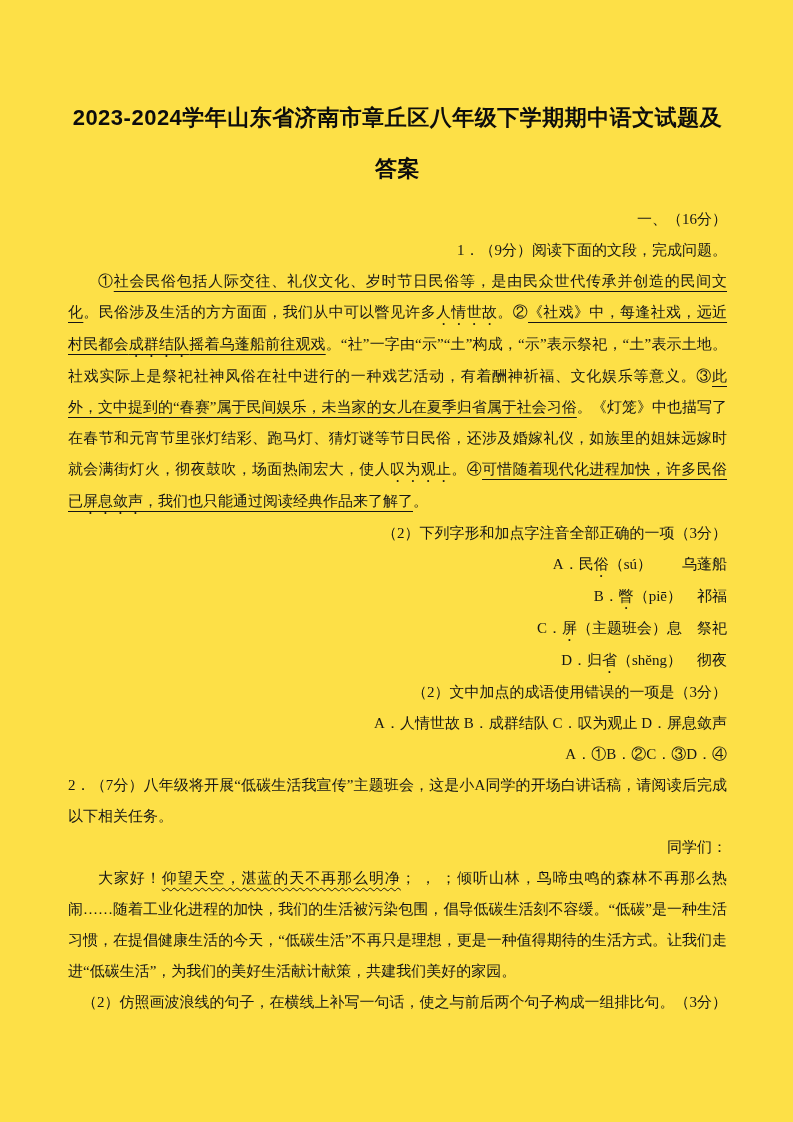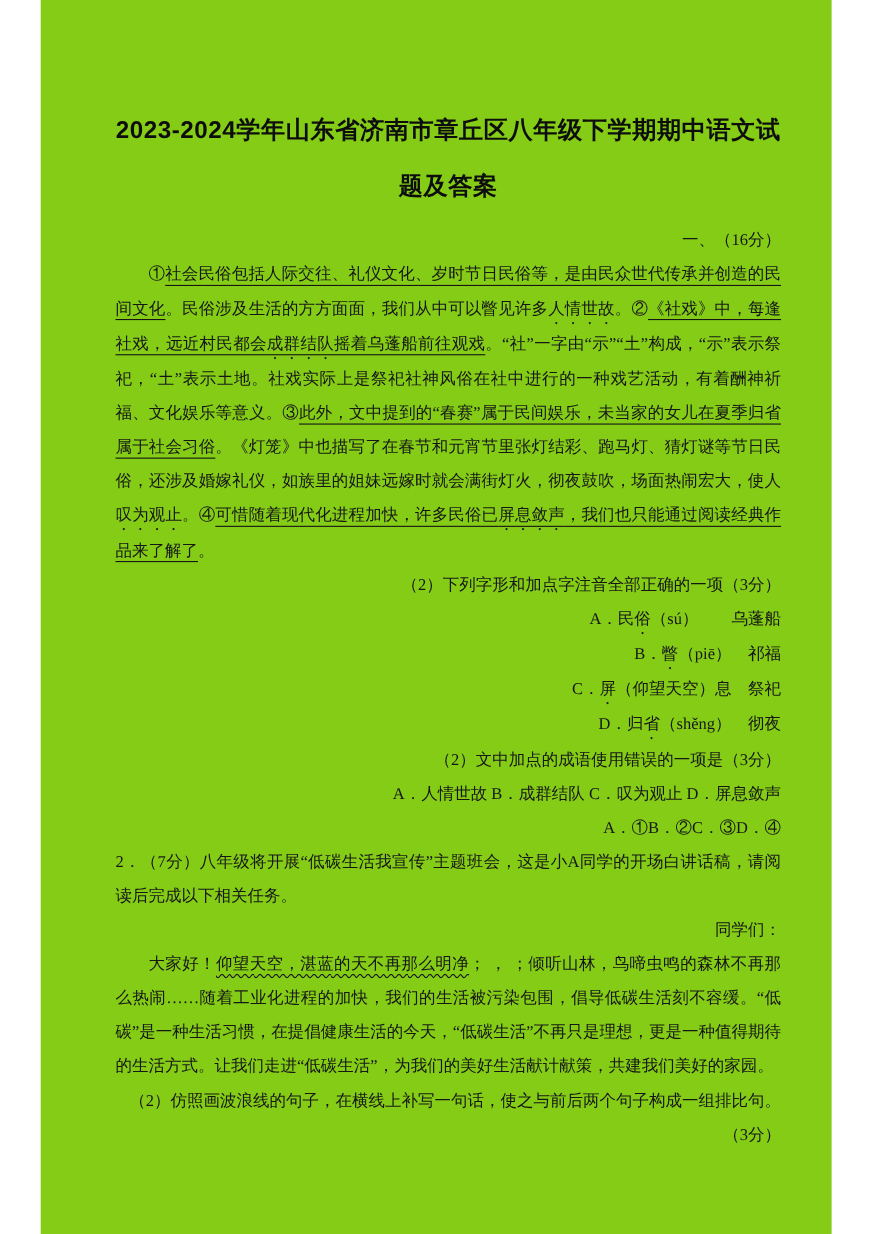--- a/index.html
+++ b/index.html
@@ -2,26 +2,26 @@
 <html lang="zh"><head>
 <meta charset="utf-8">
 <style>
   html, body {
     margin: 0;
     padding: 0;
     background: #ffffff;
   }
   .page {
     position: relative;
-    width: 719px;
+    width: 793px;
     height: 1122px;
     margin: 0 auto;
-    background: #84cc16;
+    background: #fde047;
     box-sizing: border-box;
-    padding: 92px 46px 0 68px;
+    padding: 92px 66px 0 68px;
     color: #161616;
     font-family: "Liberation Serif", "DejaVu Serif", serif;
     font-size: 15px;
     line-height: 31px;
     overflow: hidden;
   }
   .doc-title {
     margin: 0 0 10px 0;
     font-family: "Liberation Sans", "DejaVu Sans", sans-serif;
     font-weight: 700;
@@ -63,28 +63,29 @@
 </style>
 </head>
 <body>
 
 <div class="page">
 
   <h1 class="doc-title">2023-2024学年山东省济南市章丘区八年级下学期期中语文试题及答案</h1>
 
   <div class="line">一、（16分）</div>
 
+  <div class="line">1．（9分）阅读下面的文段，完成问题。</div>
 
   <p class="para indent"><span>①</span><span class="u">社会民俗包括人际交往、礼仪文化、岁时节日民俗等，是由民众世代传承并创造的民间文化</span><span>。民俗涉及生活的方方面面，我们从中可以瞥见许多</span><span class="d">人情世故</span><span>。②</span><span class="u">《社戏》中，每逢社戏，远近村民都会</span><span class="u d">成群结队</span><span class="u">摇着乌蓬船前往观戏</span><span>。“社”一字由“示”“土”构成，“示”表示祭祀，“土”表示土地。社戏实际上是祭祀社神风俗在社中进行的一种戏艺活动，有着酬神祈福、文化娱乐等意义。③</span><span class="u">此外，文中提到的“春赛”属于民间娱乐，未当家的女儿在夏季归省属于社会习俗</span><span>。《灯笼》中也描写了在春节和元宵节里张灯结彩、跑马灯、猜灯谜等节日民俗，还涉及婚嫁礼仪，如族里的姐妹远嫁时就会满街灯火，彻夜鼓吹，场面热闹宏大，使人</span><span class="d">叹为观止</span><span>。④</span><span class="u">可惜随着现代化进程加快，许多民俗已</span><span class="u d">屏息敛声</span><span class="u">，我们也只能通过阅读经典作品来了解了</span><span>。</span></p>
 
   <div class="line">（2）下列字形和加点字注音全部正确的一项（3分）</div>
 
   <div class="line"><span>A．民</span><span class="d">俗</span><span>（sú）　　乌蓬船</span></div>
   <div class="line"><span>B．</span><span class="d">瞥</span><span>（piē）　祁福</span></div>
-  <div class="line"><span>C．</span><span class="d">屏</span><span>（仰望天空）息　祭祀</span></div>
+  <div class="line"><span>C．</span><span class="d">屏</span><span>（主题班会）息　祭祀</span></div>
   <div class="line"><span>D．归</span><span class="d">省</span><span>（shěng）　彻夜</span></div>
 
   <div class="line">（2）文中加点的成语使用错误的一项是（3分）</div>
   <div class="line">A．人情世故 B．成群结队 C．叹为观止 D．屏息敛声</div>
 
   <div class="line">A．①B．②C．③D．④</div>
 
   <p class="para">2．（7分）八年级将开展“低碳生活我宣传”主题班会，这是小A同学的开场白讲话稿，请阅读后完成以下相关任务。</p>
 
   <div class="line">同学们：</div>

